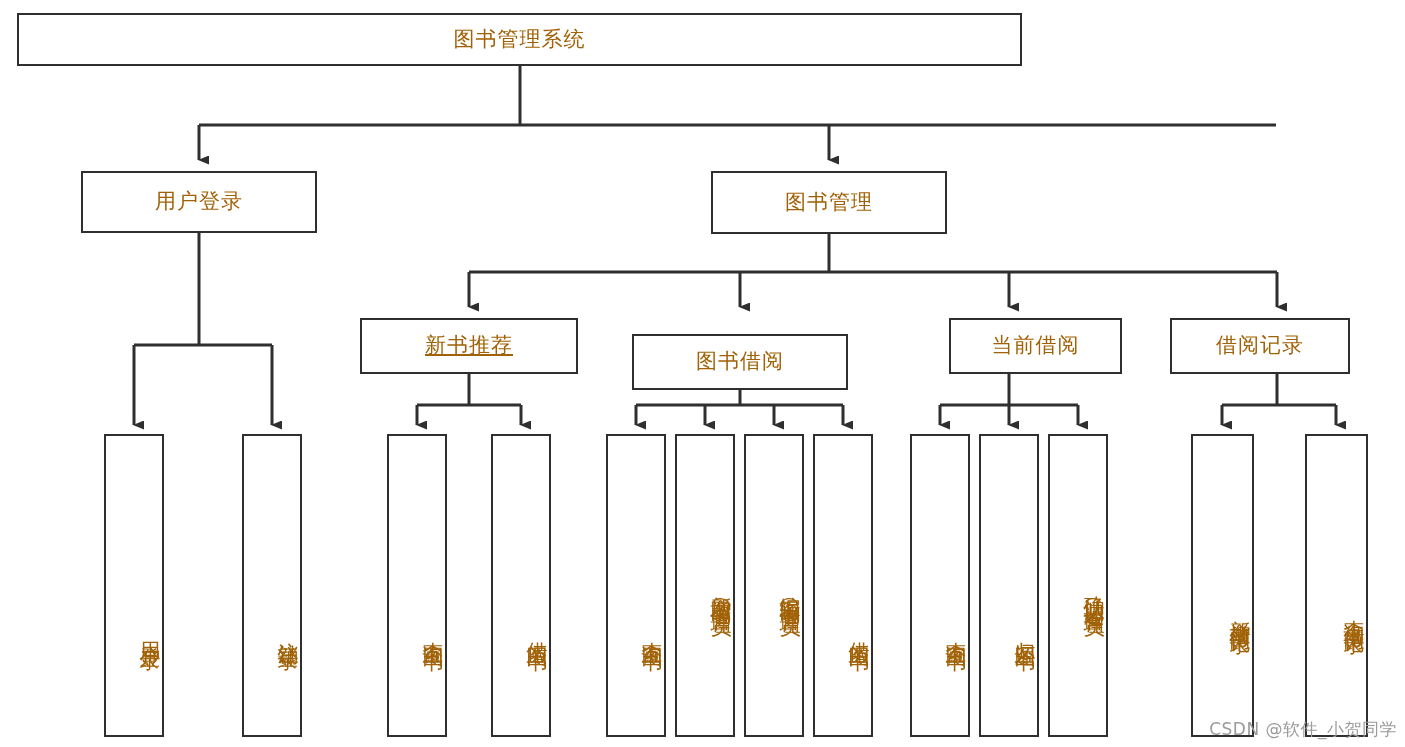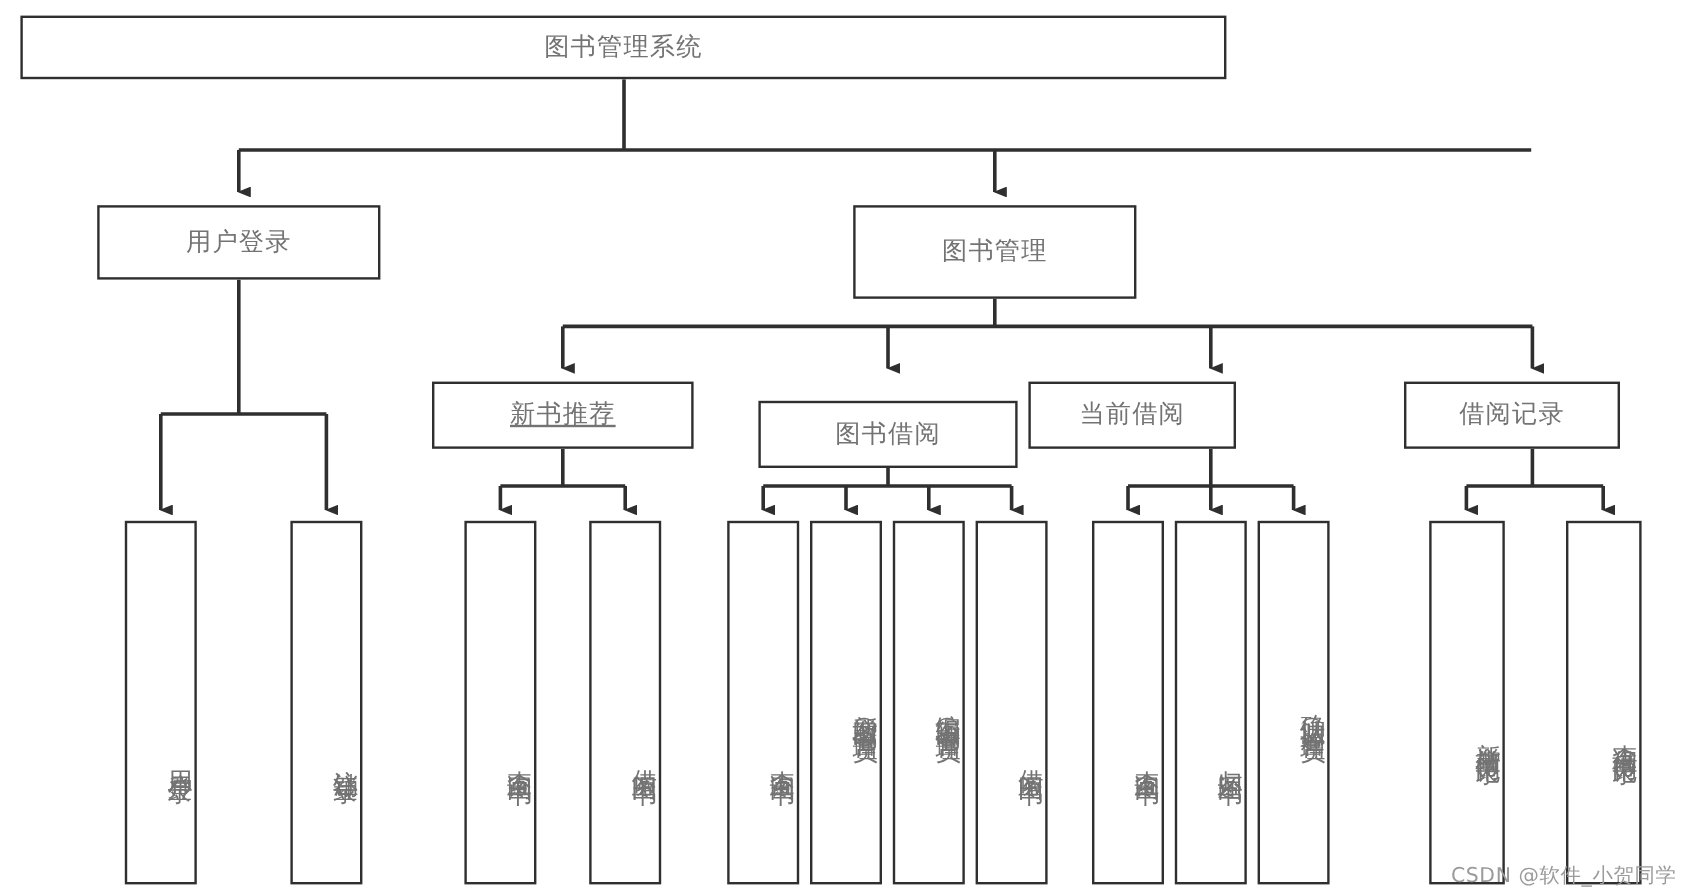--- a/index.html
+++ b/index.html
@@ -22,21 +22,21 @@
     pointer-events:none;
   }
   .node{
     position:absolute;
     box-sizing:border-box;
     background:#ffffff;
     border:2px solid #2f2f2f;
     display:flex;
     align-items:center;
     justify-content:center;
-    color:#737373;
+    color:#a16207;
   }
   .node.horiz{
     font-size:21px;
     letter-spacing:1px;
     line-height:1.2;
   }
   .node.vert{
     writing-mode:vertical-rl;
     text-orientation:upright;
     align-items:flex-start;
@@ -113,31 +113,31 @@
     </g>
   </svg>
 
   <div class="node horiz" style="left:17px; top:13px; width:1005px; height:53px;">
     <span>图书管理系统</span>
   </div>
 
   <div class="node horiz" style="left:81px; top:171px; width:236px; height:62px;">
     <span>用户登录</span>
   </div>
-  <div class="node horiz" style="left:711px; top:171px; width:236px; height:78px;">
+  <div class="node horiz" style="left:711px; top:171px; width:236px; height:63px;">
     <span>图书管理</span>
   </div>
 
   <div class="node horiz" style="left:360px; top:318px; width:218px; height:56px;text-decoration:underline;">
     <span>新书推荐</span>
   </div>
   <div class="node horiz" style="left:632px; top:318px; width:216px; height:56px;margin-top:16px;">
     <span>图书借阅</span>
   </div>
-  <div class="node horiz" style="left:857px; top:318px; width:173px; height:56px;align-items:center;">
+  <div class="node horiz" style="left:949px; top:318px; width:173px; height:56px;align-items:center;">
     <span>当前借阅</span>
   </div>
   <div class="node horiz" style="left:1170px; top:318px; width:180px; height:56px;">
     <span>借阅记录</span>
   </div>
 
   <div class="node vert tall" style="left:104px; top:434px; width:60px; height:303px;">
     <span>用户登录</span>
   </div>
   <div class="node vert tall" style="left:242px; top:434px; width:60px; height:303px;">

